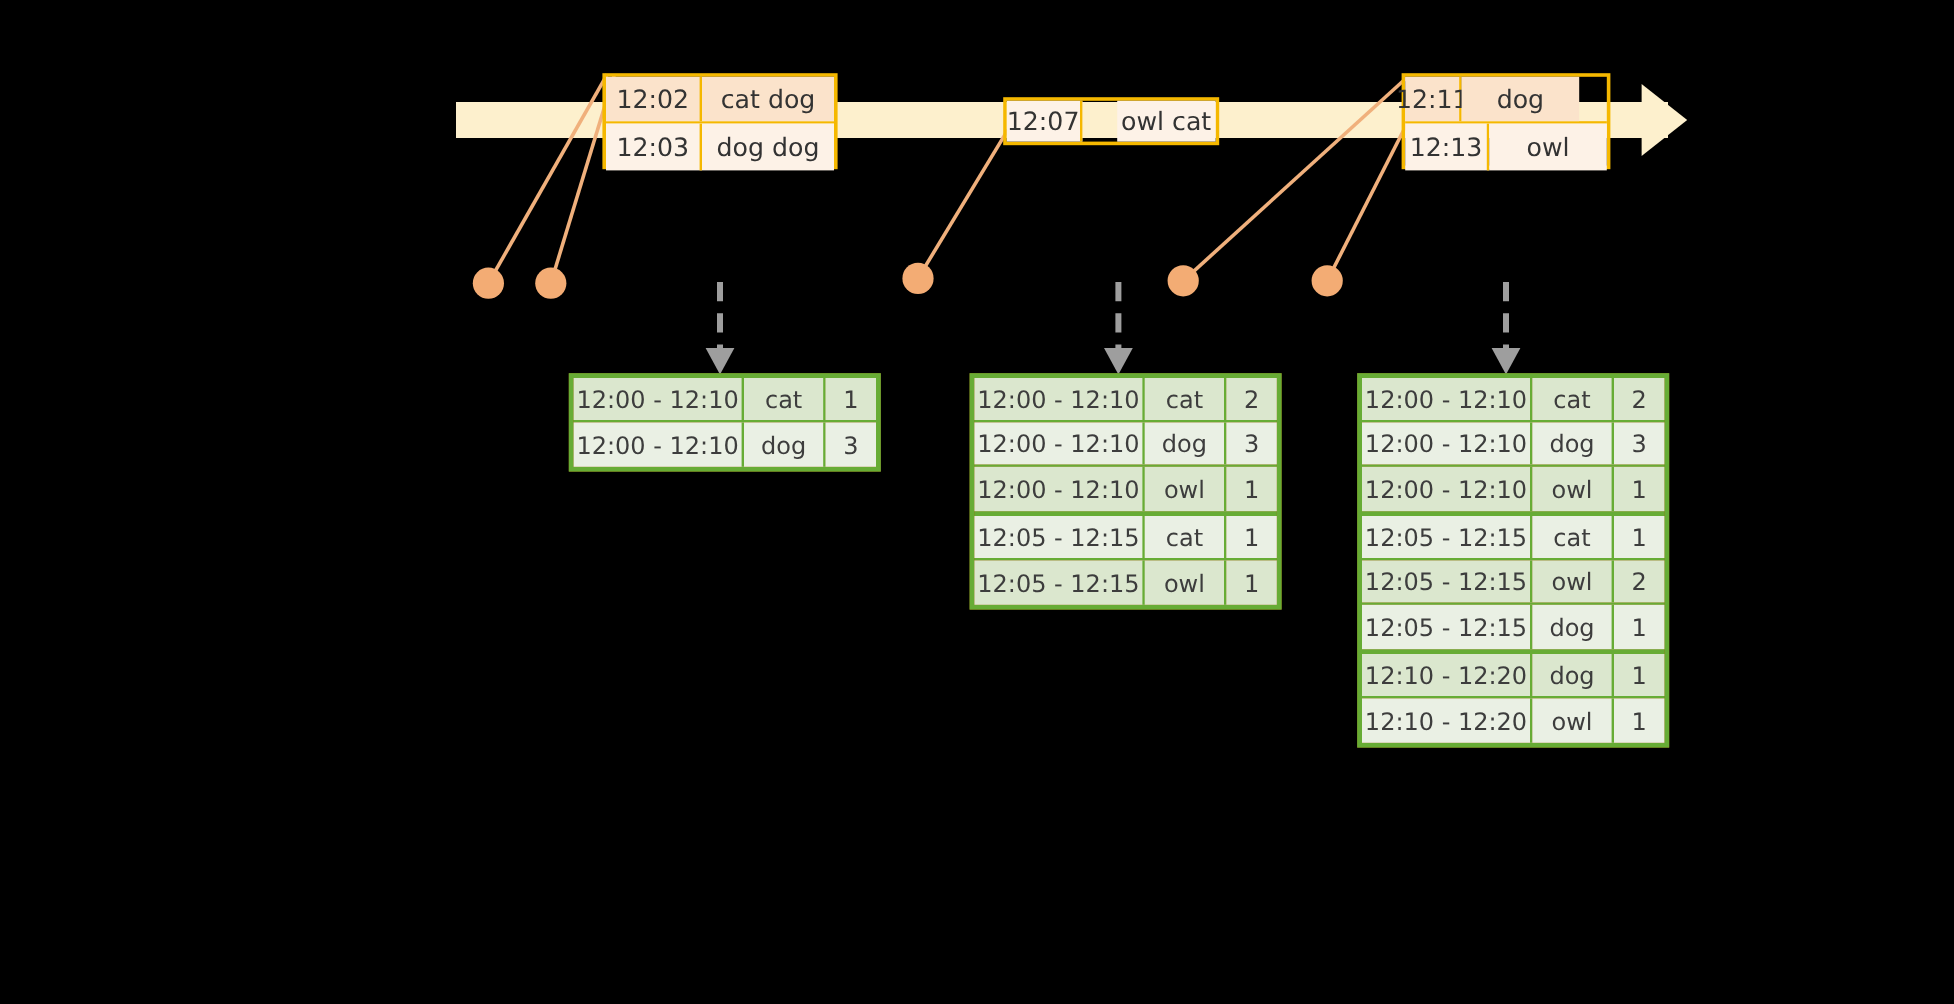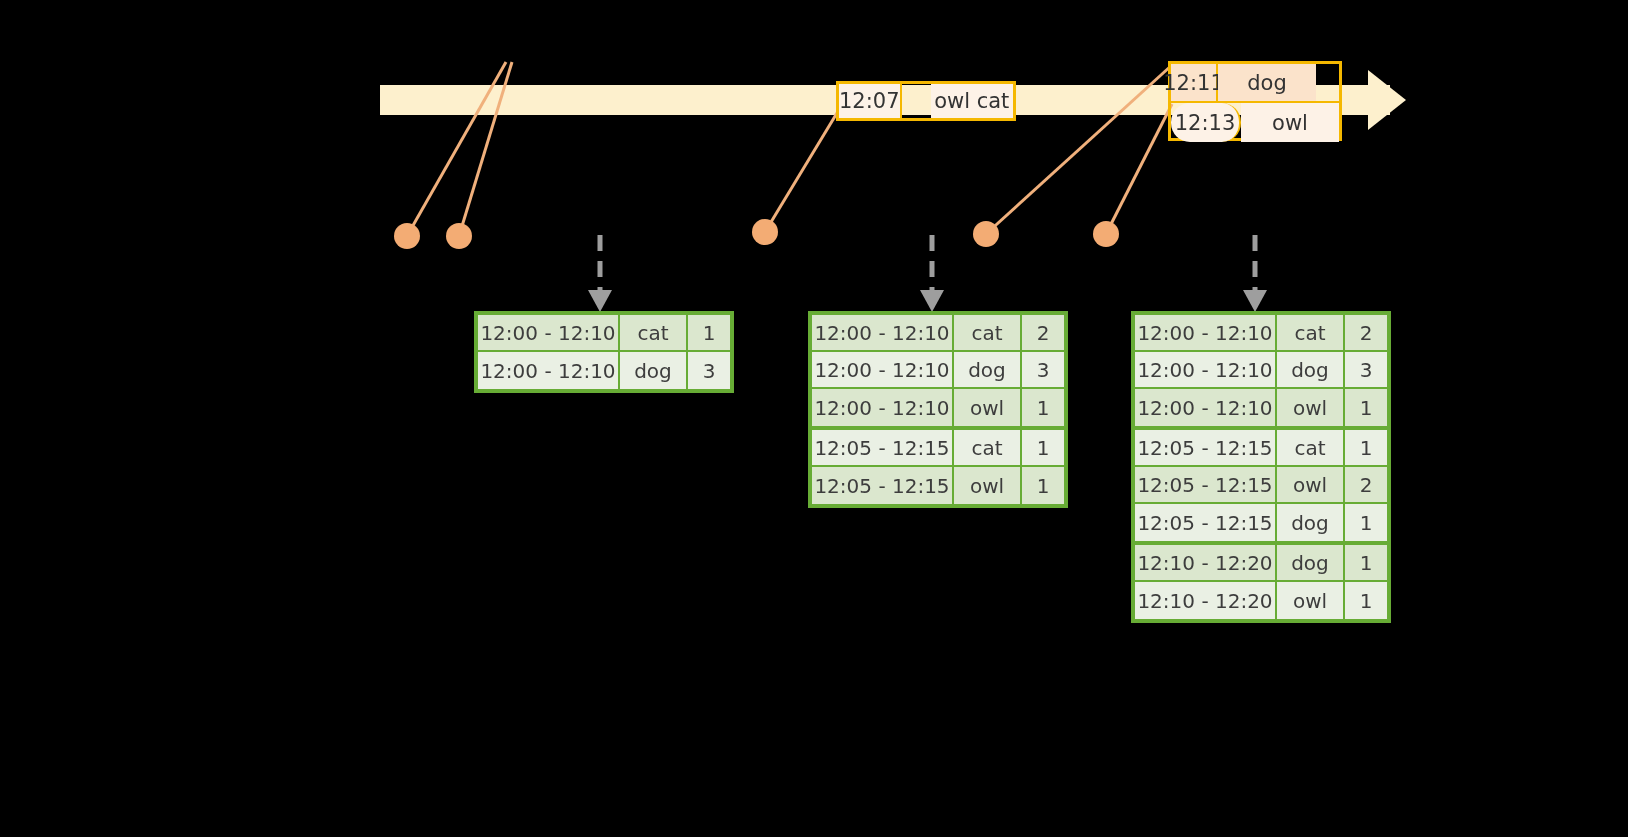--- a/index.html
+++ b/index.html
@@ -73,35 +73,45 @@
       <line x1="932" y1="235" x2="932" y2="292"></line>
       <line x1="1255" y1="235" x2="1255" y2="292"></line>
     </g>
     <g fill="#9e9e9e">
       <polygon points="588,290 612,290 600,312"></polygon>
       <polygon points="920,290 944,290 932,312"></polygon>
       <polygon points="1243,290 1267,290 1255,312"></polygon>
     </g>
   </svg>
 
+  <div class="ev-stack" style="left:502px;top:61px;width:196px;height:80px;">
+    <div class="r">
+      <div class="c t shade-a" style="width:80px;">12:02</div>
+      <div class="c shade-a" style="width:110px;">cat dog</div>
+    </div>
+    <div class="r">
+      <div class="c t shade-b" style="width:80px;">12:03</div>
+      <div class="c shade-b" style="width:110px;">dog dog</div>
+    </div>
+  </div>
 
   <div class="ev-stack" style="left:836px;top:81px;width:180px;height:40px;">
     <div class="r" style="height:34px;">
       <div class="c t shade-b" style="width:80px;">12:07</div>
       <div class="c shade-b" style="width:110px;margin-left:29px;">owl cat</div>
     </div>
   </div>
 
   <div class="ev-stack" style="left:1168px;top:61px;width:174px;height:80px;">
     <div class="r">
       <div class="c t shade-a" style="width:47px;">12:11</div>
       <div class="c shade-a" style="width:98px;">dog</div>
     </div>
     <div class="r">
-      <div class="c t shade-b" style="width:70px;border-radius:19px;">12:13</div>
+      <div class="c t shade-b" style="width:70px;">12:13</div>
       <div class="c shade-b" style="width:98px;">owl</div>
     </div>
   </div>
 
   <div class="gt" id="gt0" style="left:474px;top:311px;">
       <div class="grp">
         <div class="gr">
           <div class="gc w-rng gsh-a">12:00 - 12:10</div>
           <div class="gc w-key gsh-a">cat</div>
           <div class="gc w-cnt gsh-a">1</div>

